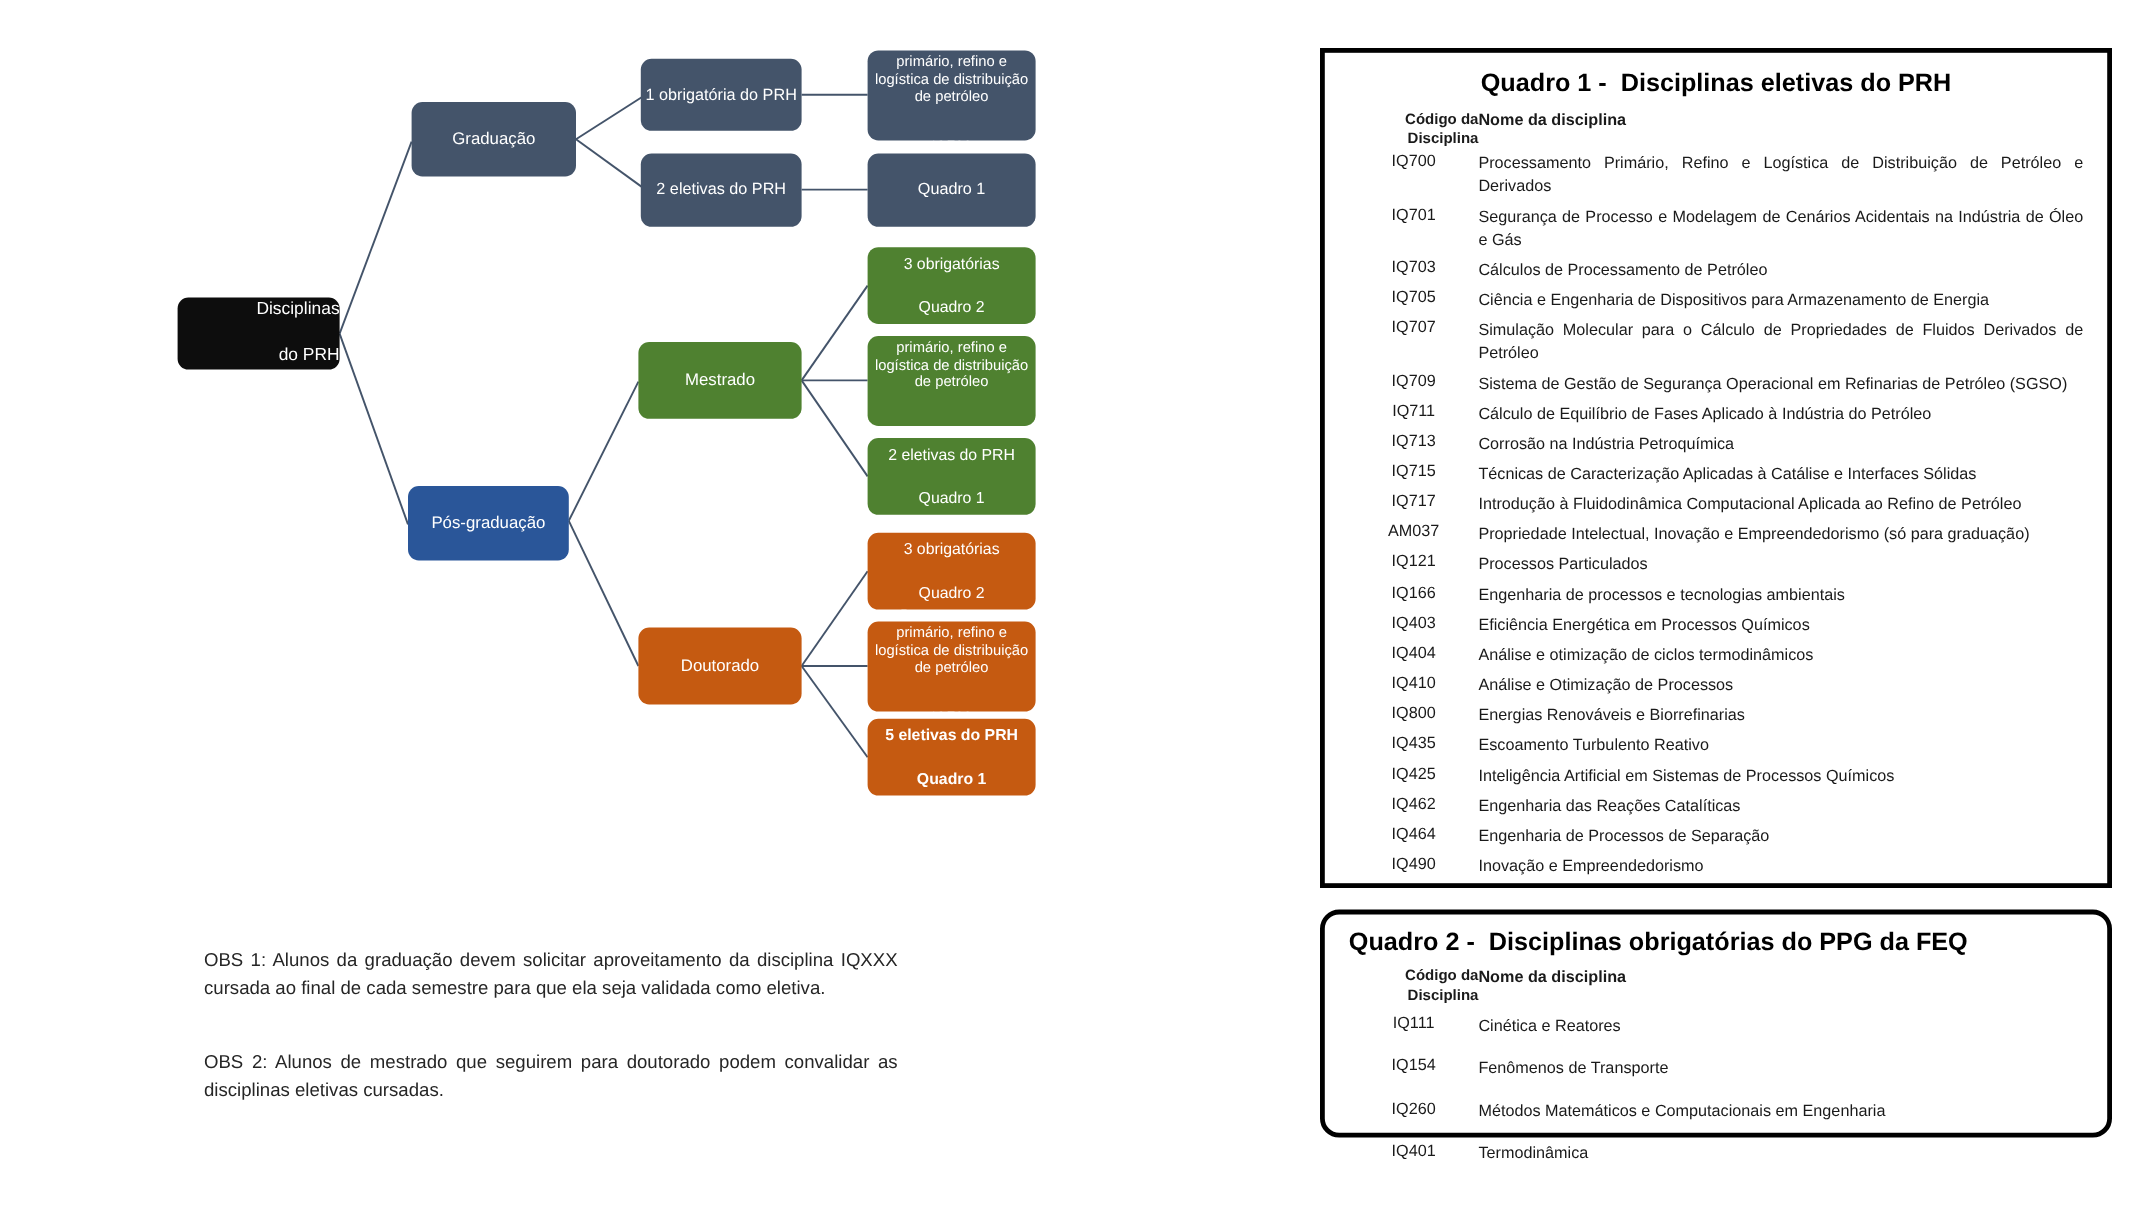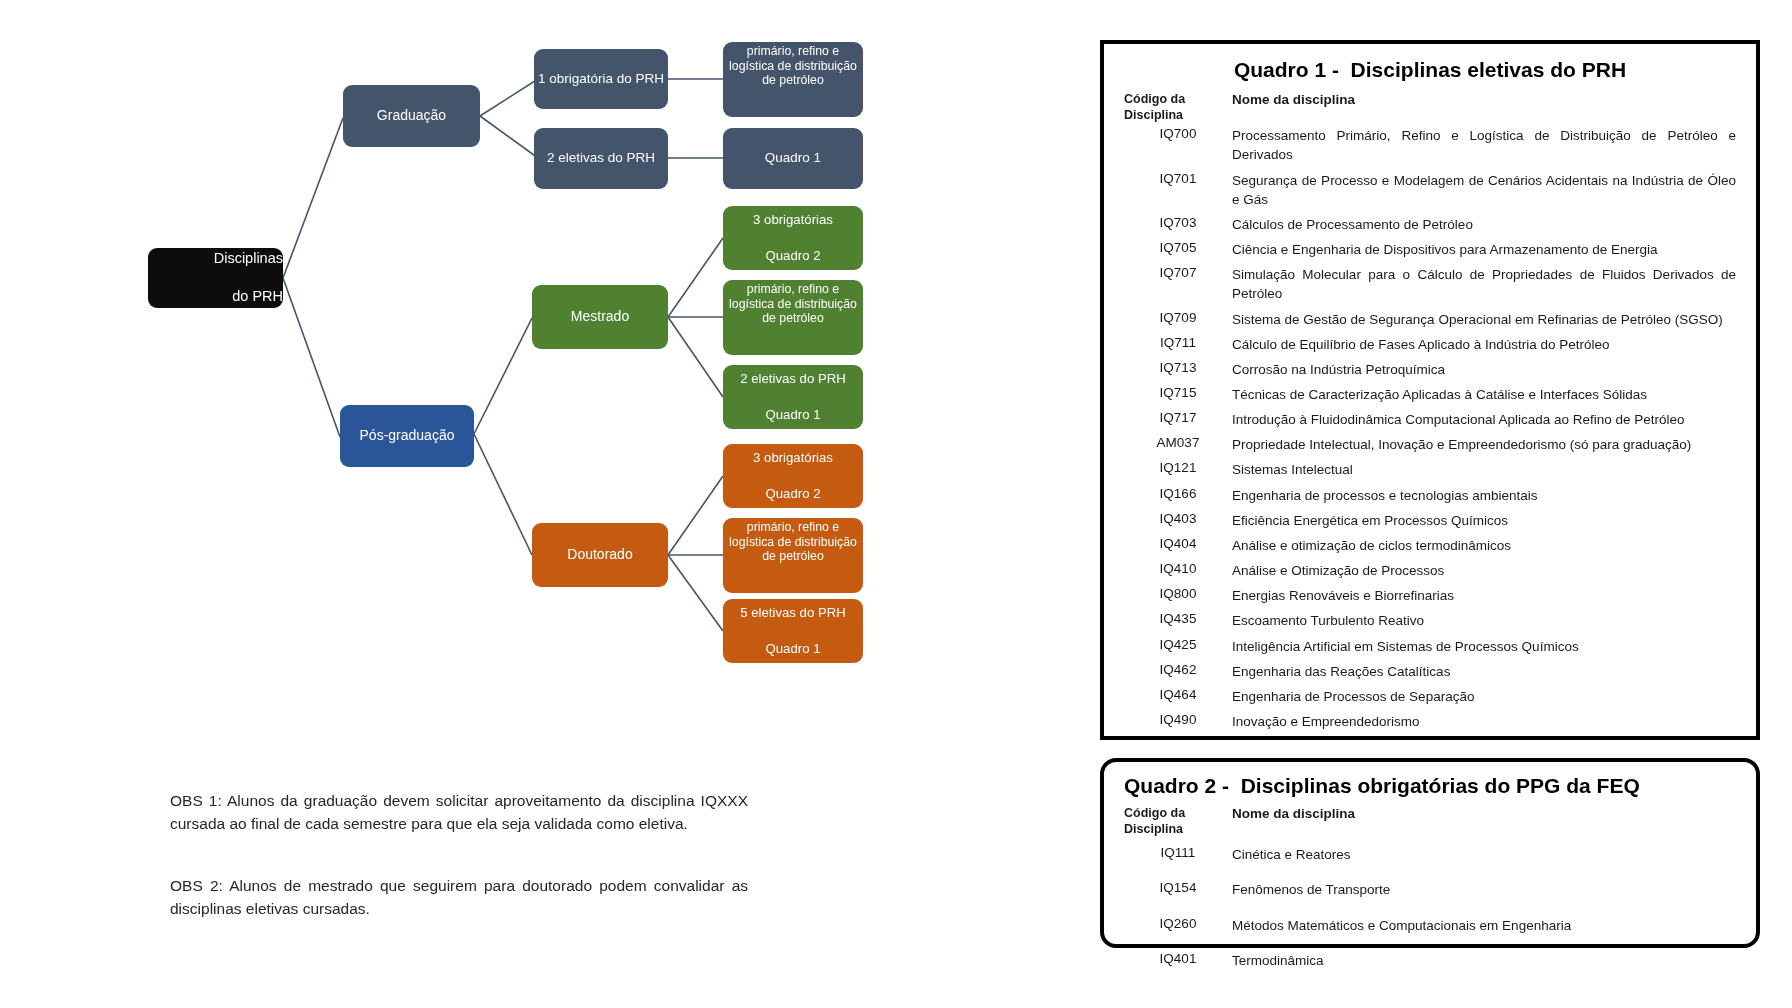--- a/index.html
+++ b/index.html
@@ -86,21 +86,21 @@
   }
   .q-table th, .q-table td {
     color: #1a1a1a;
     vertical-align: top;
     padding: 0;
   }
   .q-head-code {
     width: 108px;
     font-size: 12.5px;
     font-weight: bold;
-    text-align: left;
+    text-align: right;
     line-height: 1.25;
     padding-bottom: 8px;
   }
   .q-head-name {
     font-size: 13.5px;
     font-weight: bold;
     text-align: left;
     padding-bottom: 8px;
     padding-left: 10px;
     vertical-align: bottom;
@@ -204,21 +204,21 @@
     </div>
 
     <div class="node two-line" style="left:723px; top:444px; width:140px; height:64px; background:#C55A11; font-size:13.2px;">
       <span class="line1">3 obrigatórias</span>
       <span class="line2">Quadro 2</span>
     </div>
     <div class="node multi two-line" style="left:723px; top:518px; width:140px; height:75px; background:#C55A11; font-size:12.3px; padding:4px 5px;">
       <span class="line1">Processamento primário, refino e logística de distribuição de petróleo</span>
       <span class="line2">IQ700</span>
     </div>
-    <div class="node two-line" style="left:723px; top:599px; width:140px; height:64px; background:#C55A11; font-size:13.2px;">
+    <div class="node two-line" style="left:723px; top:599px; width:140px; height:64px; background:#C55A11; font-size:13.2px;font-weight:bold;">
       <span class="line1">5 eletivas do PRH</span>
       <span class="line2">Quadro 1</span>
     </div>
 
     <div class="note" style="left:170px; top:790px; width:578px;">OBS 1: Alunos da graduação devem solicitar aproveitamento da disciplina IQXXX cursada ao final de cada semestre para que ela seja validada como eletiva.</div>
     <div class="note" style="left:170px; top:875px; width:578px;">OBS 2: Alunos de mestrado que seguirem para doutorado podem convalidar as disciplinas eletivas cursadas.</div>
   </div>
 
   <div class="quadro" id="quadro1" style="left:1072px; top:40px; width:660px; height:700px; padding:14px 20px 10px 20px;">
     <div class="quadro-title" style="margin-bottom:10px;">Quadro 1 -  Disciplinas eletivas do PRH</div>
@@ -270,21 +270,21 @@
           <tr class="q-row">
             <td class="q-code">IQ717</td>
             <td class="q-name">Introdução à Fluidodinâmica Computacional Aplicada ao Refino de Petróleo</td>
           </tr>
           <tr class="q-row">
             <td class="q-code">AM037</td>
             <td class="q-name">Propriedade Intelectual, Inovação e Empreendedorismo (só para graduação)</td>
           </tr>
           <tr class="q-row">
             <td class="q-code">IQ121</td>
-            <td class="q-name">Sistemas Intelectual</td>
+            <td class="q-name">Processos Particulados</td>
           </tr>
           <tr class="q-row">
             <td class="q-code">IQ166</td>
             <td class="q-name">Engenharia de processos e tecnologias ambientais</td>
           </tr>
           <tr class="q-row">
             <td class="q-code">IQ403</td>
             <td class="q-name">Eficiência Energética em Processos Químicos</td>
           </tr>
           <tr class="q-row">

